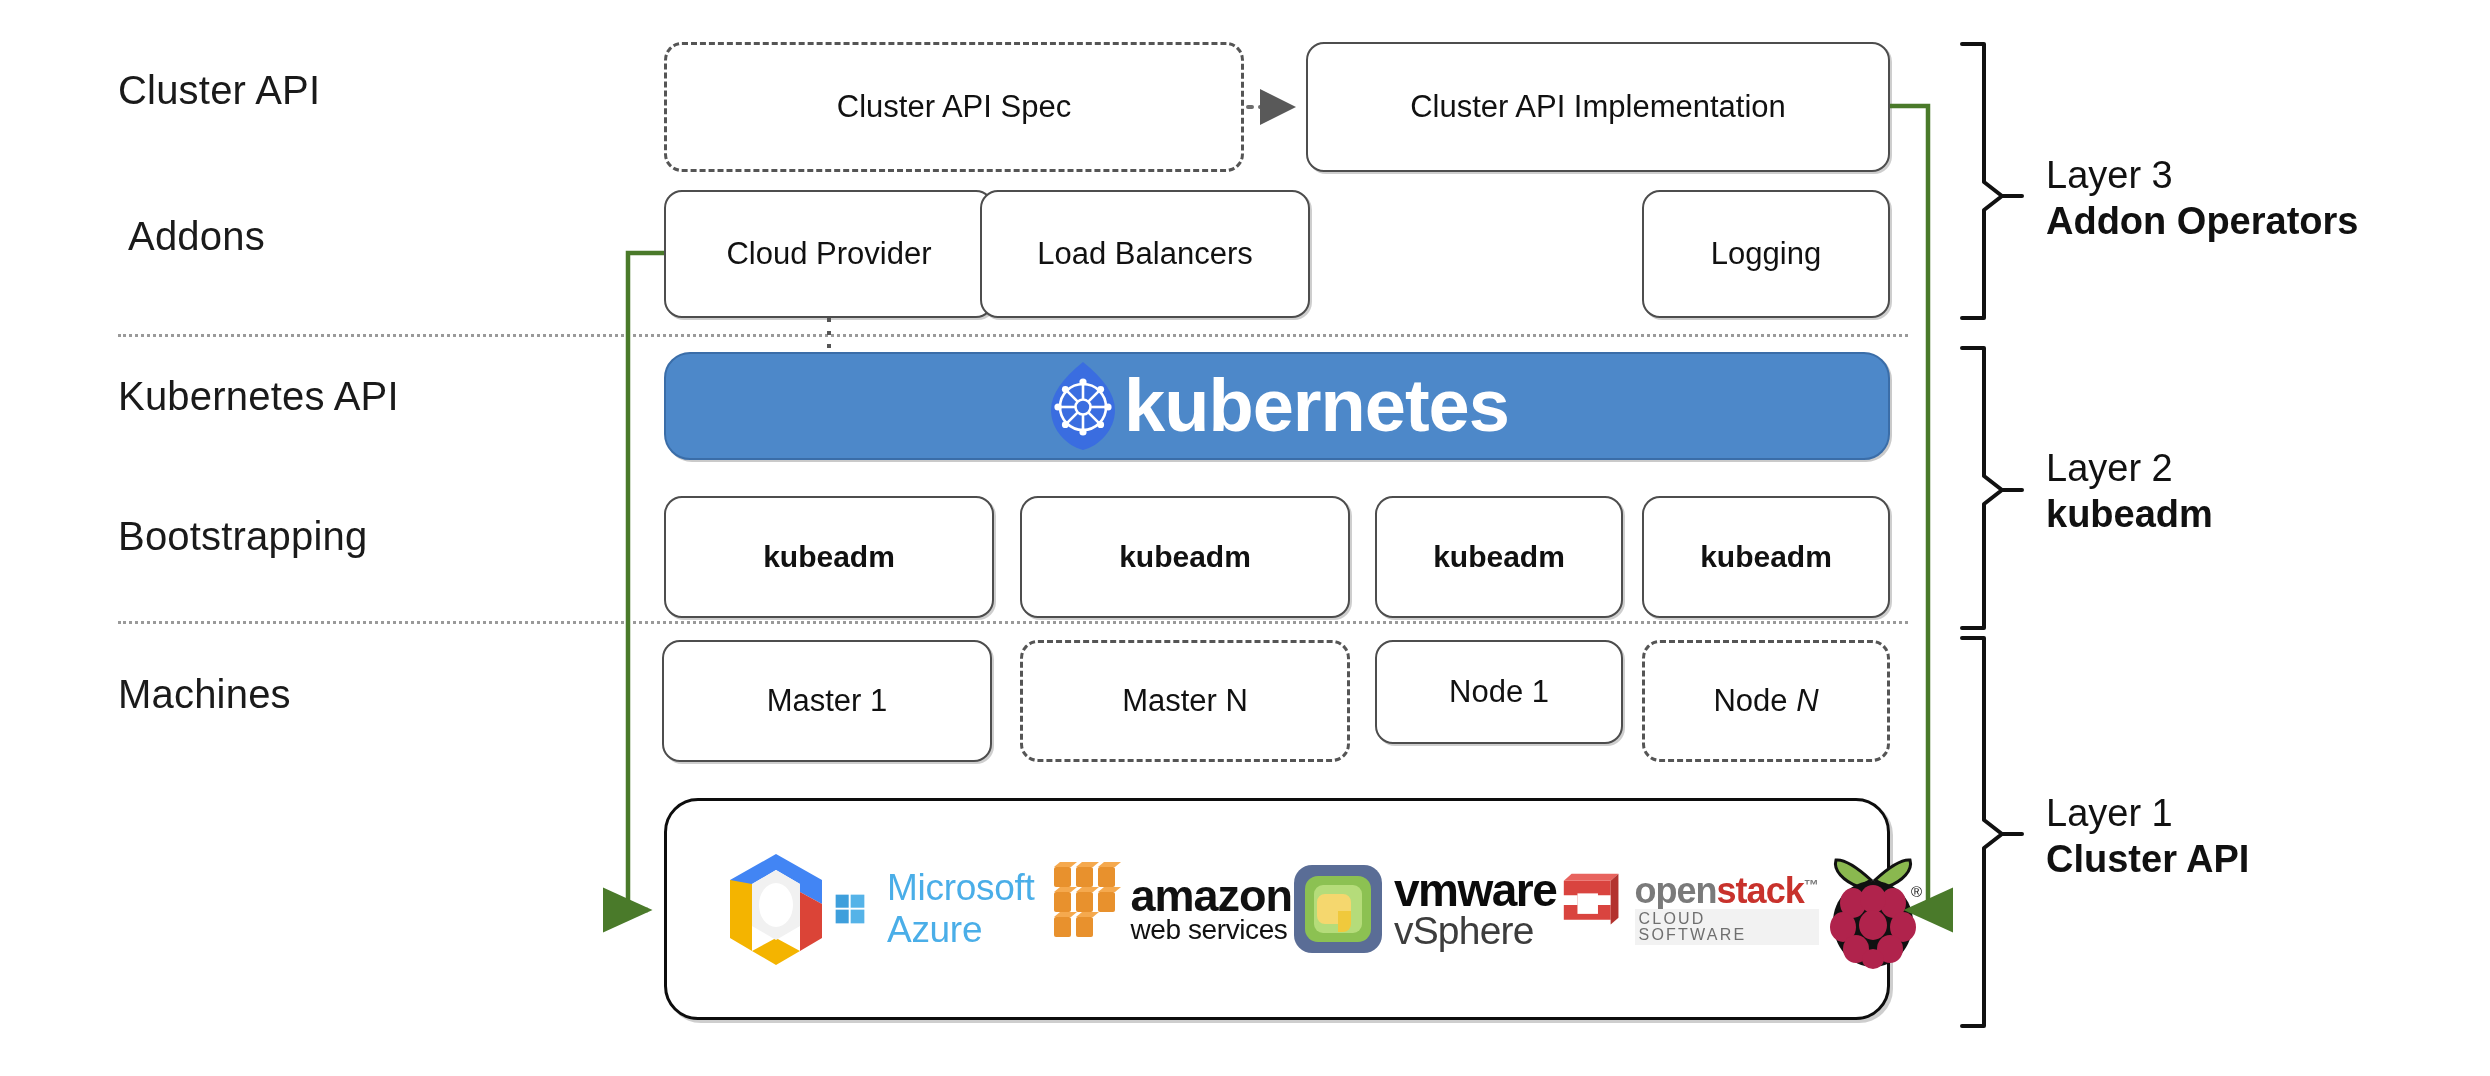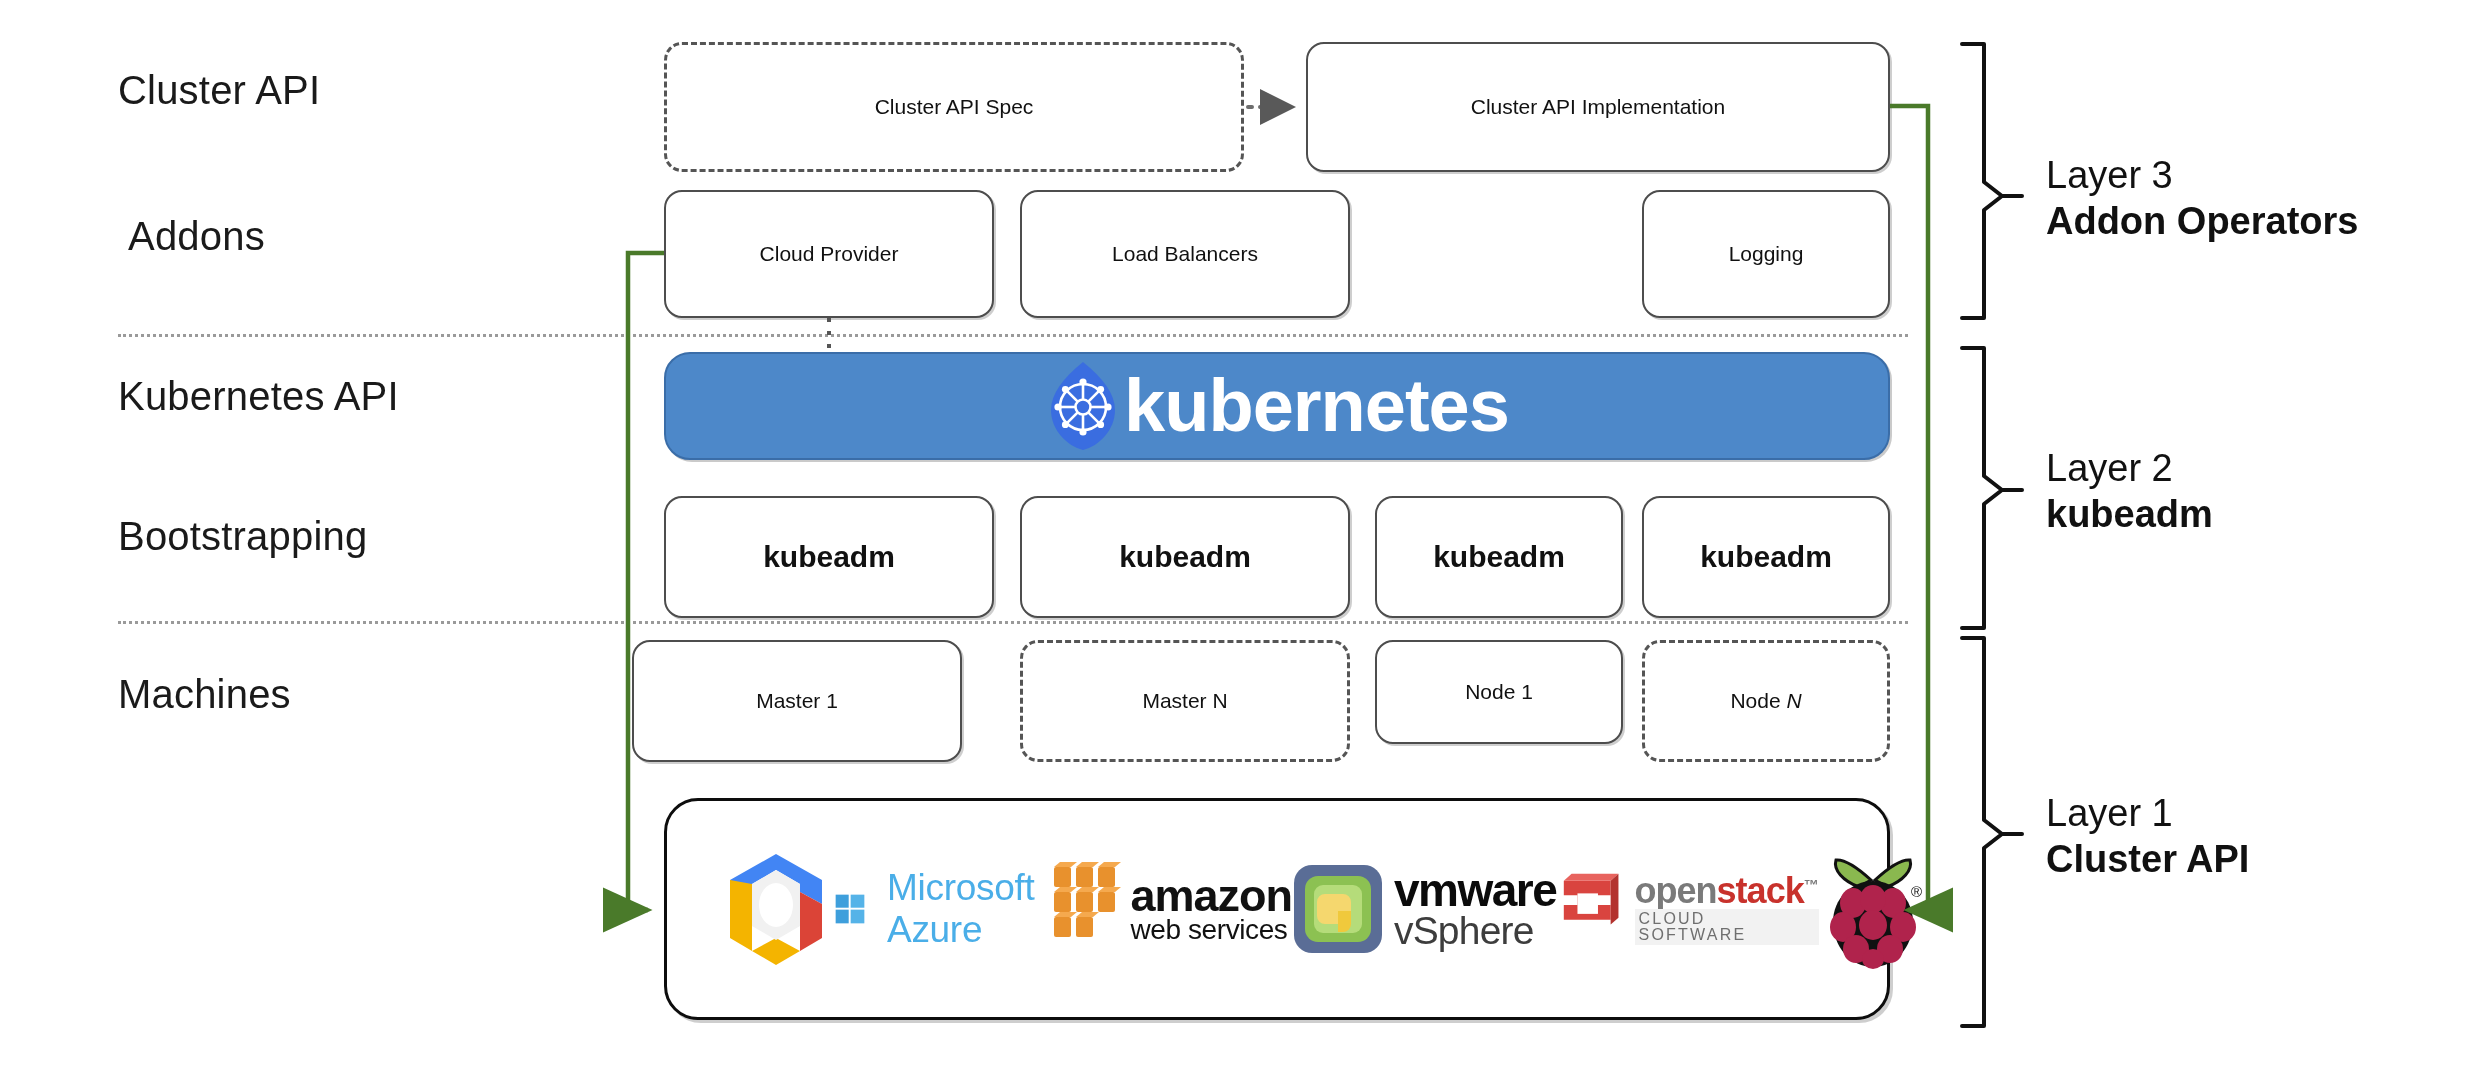--- a/index.html
+++ b/index.html
@@ -36,21 +36,21 @@
   
   .node {
     position: absolute;
     box-sizing: border-box;
     background: #ffffff;
     border: 2.5px solid #4d4d4d;
     border-radius: 18px;
     display: flex;
     align-items: center;
     justify-content: center;
-    font-size: 21px;
+    font-size: 31px;
     color: #111111;
     text-align: center;
     box-shadow: 2px 2px 0 rgba(80,80,80,0.28);
   }
   .node.dashed {
     border-style: dashed;
     border-width: 3px;
     border-color: #555555;
     box-shadow: none;
   }
@@ -148,21 +148,21 @@
     <span>Cluster API Spec</span>
   </div>
 
   <div class="node" style="left:1306px; top:42px; width:584px; height:130px;">
     <span>Cluster API Implementation</span>
   </div>
 
   <div class="node" style="left:664px; top:190px; width:330px; height:128px;">
     <span>Cloud Provider</span>
   </div>
-  <div class="node" style="left:1020px; top:190px; width:330px; height:128px;border-radius:18px;">
+  <div class="node" style="left:980px; top:190px; width:330px; height:128px;border-radius:18px;">
     <span>Load Balancers</span>
   </div>
   <div class="node" style="left:1642px; top:190px; width:248px; height:128px;">
     <span>Logging</span>
   </div>
 
   <div class="k8s-banner" style="left:664px; top:352px; width:1226px; height:108px;">
     <span style="display:flex;align-items:center;">
       <svg width="76" height="92" viewBox="0 0 76 92" aria-hidden="true">
         <path d="M38 2 C58 18 70 34 70 50 C70 70 54 86 38 90 C22 86 6 70 6 50 C6 34 18 18 38 2 Z" fill="#3a6de0"></path>
@@ -199,21 +199,21 @@
   <div class="node bold-label" style="left:1020px; top:496px; width:330px; height:122px;">
     <span>kubeadm</span>
   </div>
   <div class="node bold-label" style="left:1375px; top:496px; width:248px; height:122px;">
     <span>kubeadm</span>
   </div>
   <div class="node bold-label" style="left:1642px; top:496px; width:248px; height:122px;">
     <span>kubeadm</span>
   </div>
 
-  <div class="node" style="left:632px; top:640px; width:330px; height:122px;">
+  <div class="node" style="left:662px; top:640px; width:330px; height:122px;">
     <span>Master 1</span>
   </div>
   <div class="node dashed" style="left:1020px; top:640px; width:330px; height:122px;">
     <span>Master N</span>
   </div>
   <div class="node" style="left:1375px; top:640px; width:248px; height:104px;">
     <span>Node 1</span>
   </div>
   <div class="node dashed italic-tail" style="left:1642px; top:640px; width:248px; height:122px;">
     <span>Node&nbsp;<em>N</em></span>

